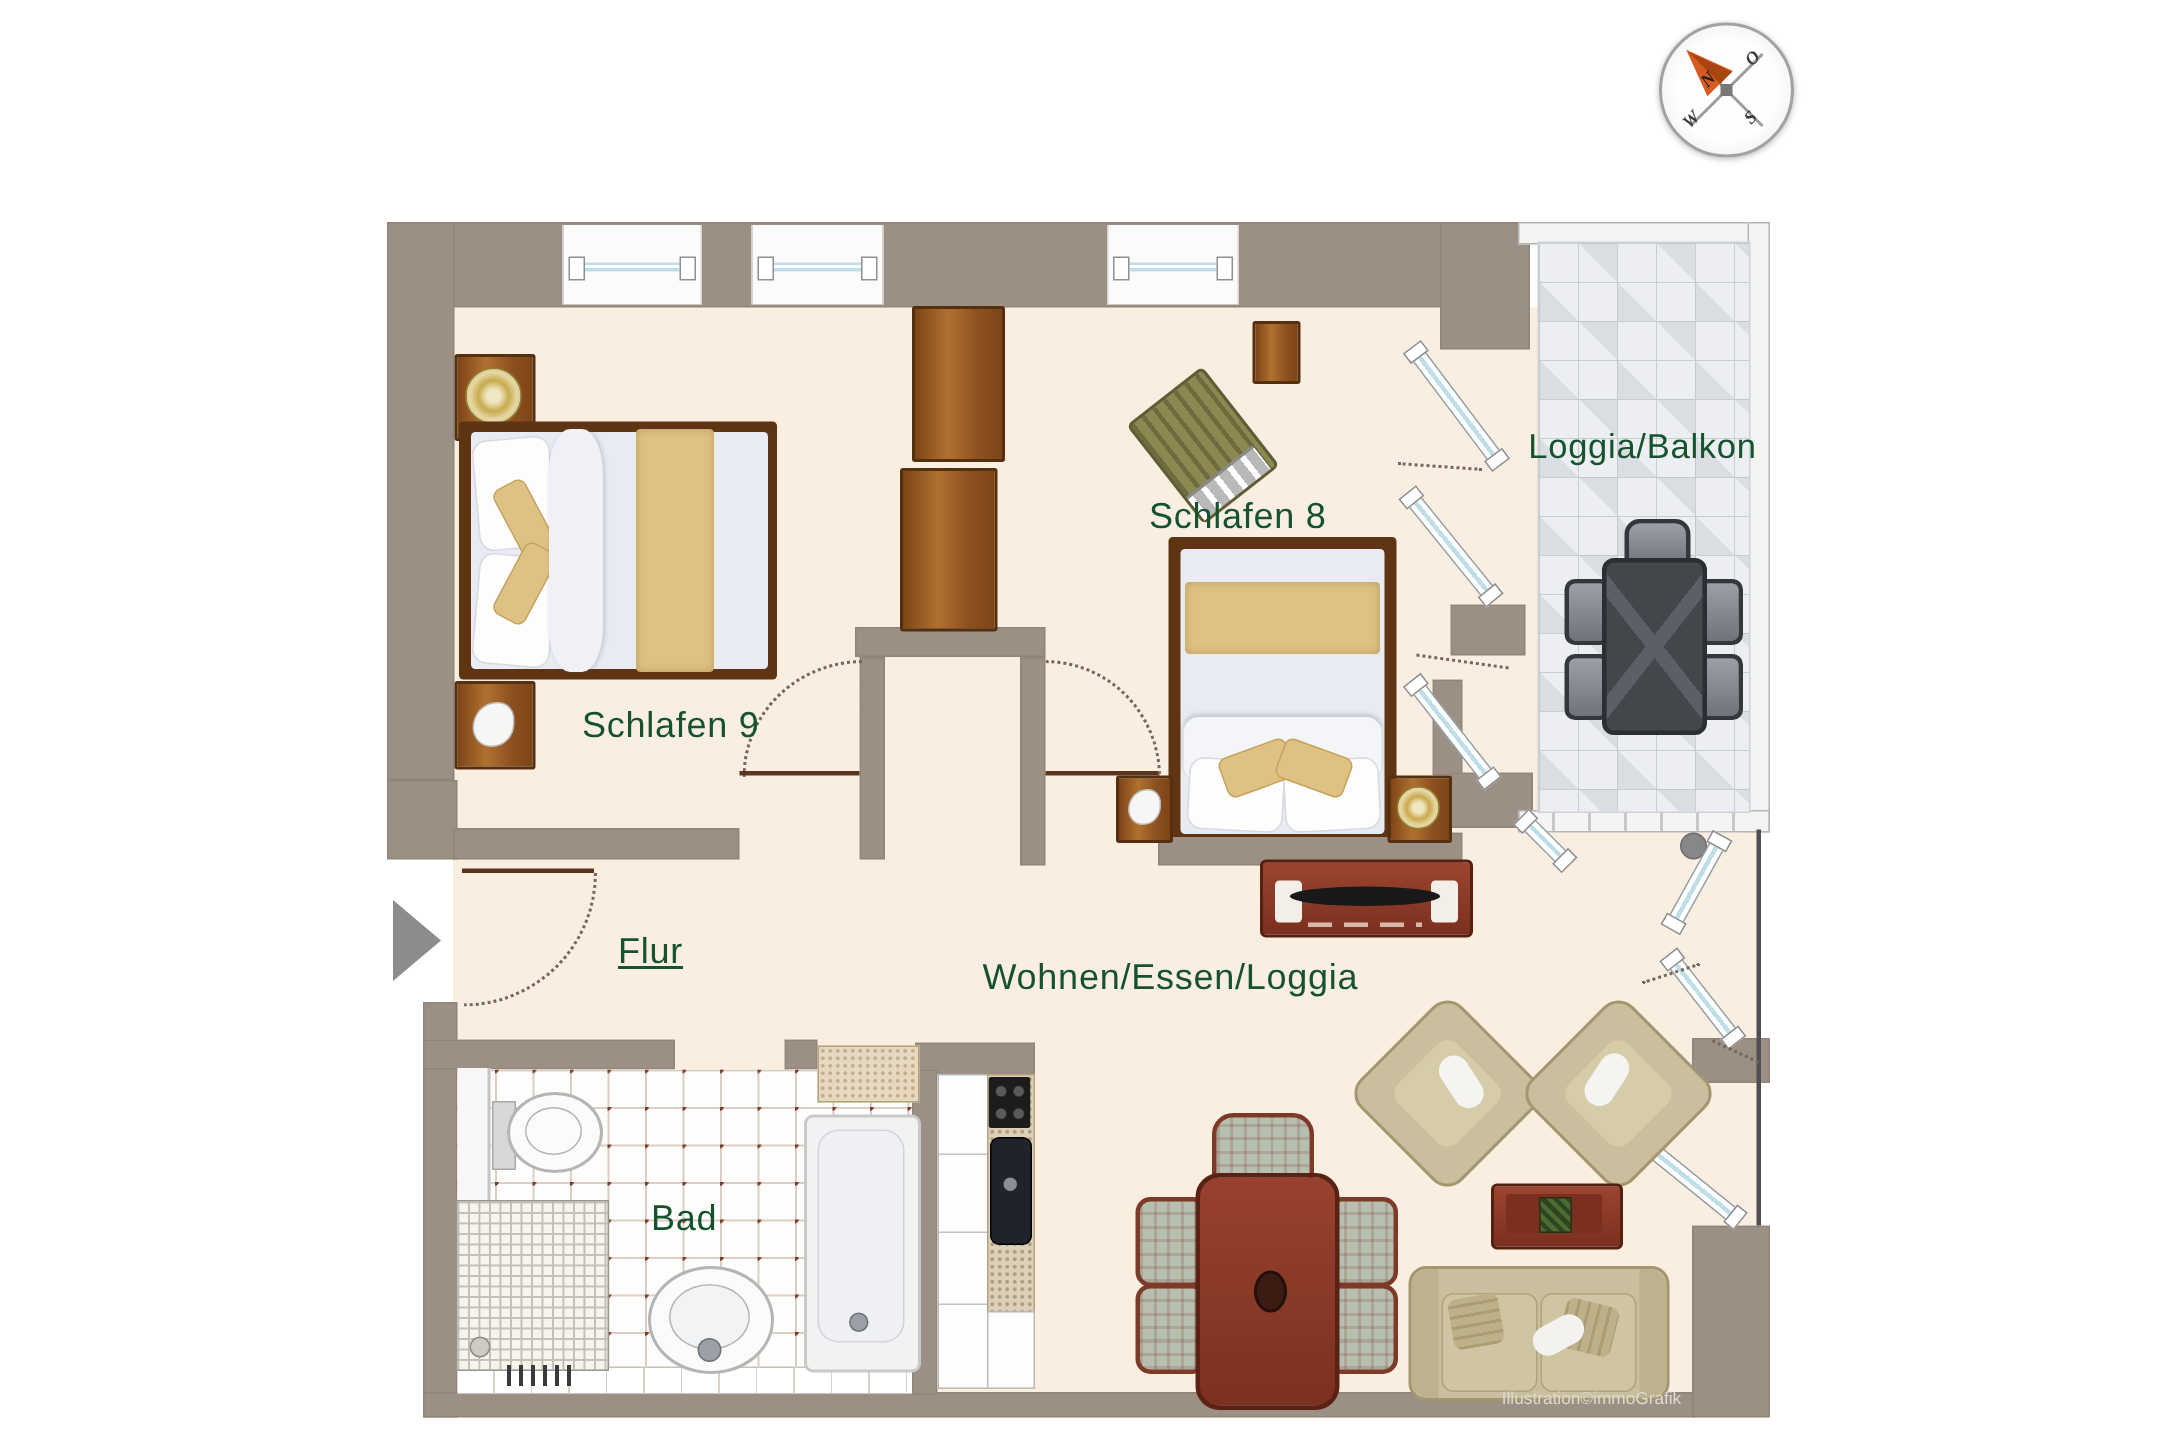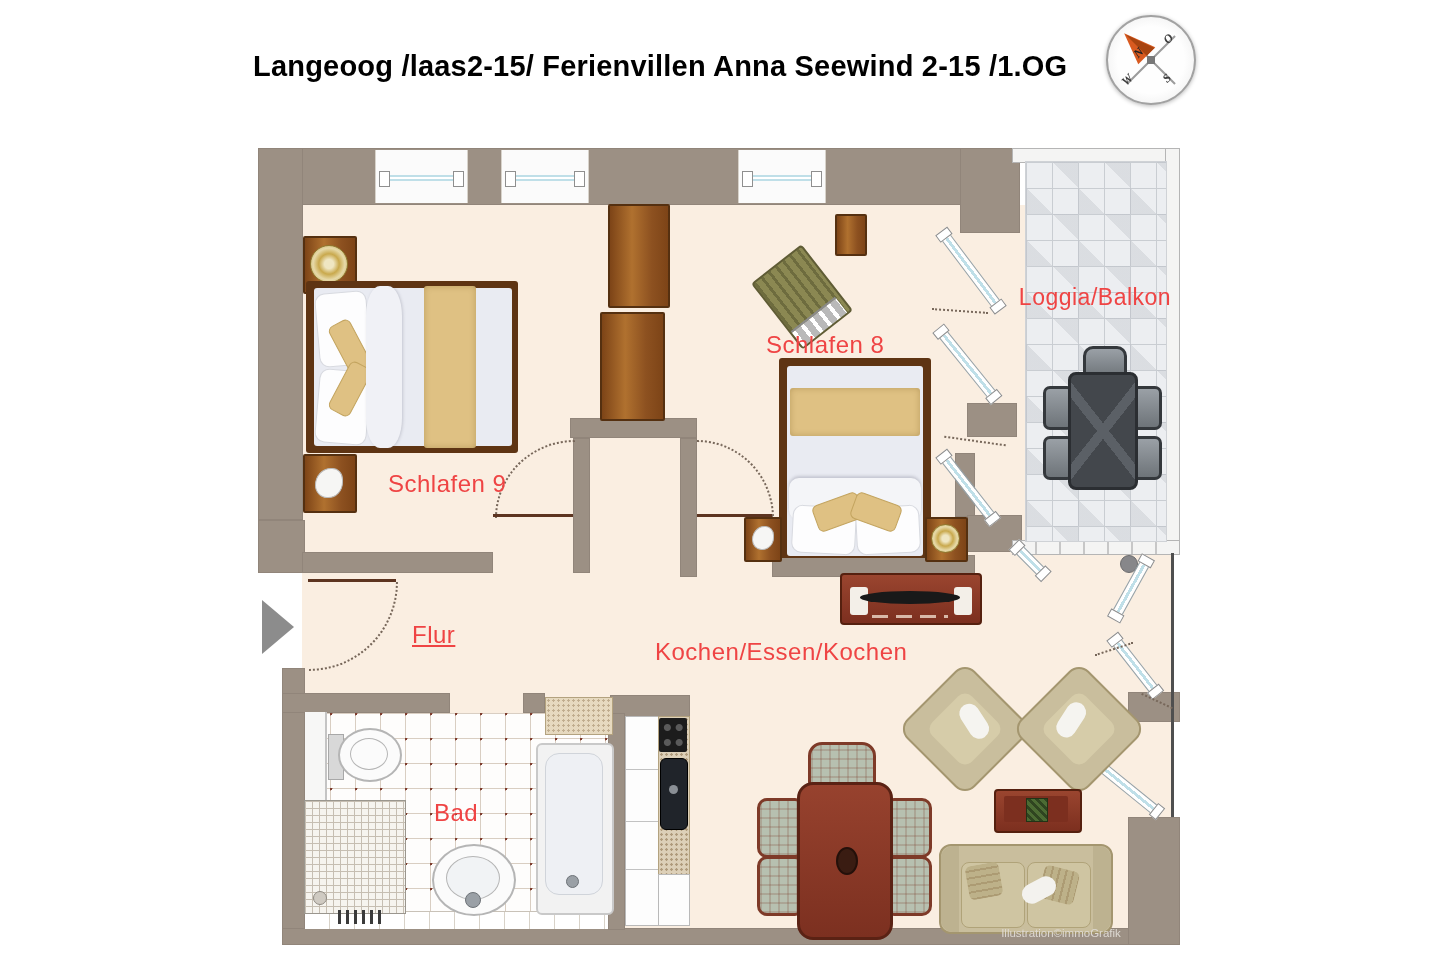--- a/index.html
+++ b/index.html
@@ -64,21 +64,21 @@
     background-image:
       radial-gradient(circle at 0 0, var(--bad-dot,#7d3b2d) 2.2px, transparent 2.8px),
       linear-gradient(#d9cec2 1px, transparent 1px),
       linear-gradient(90deg,#d9cec2 1px,transparent 1px);
     background-size:25px 25px;}
   .shower{position:absolute;background-color:#f6f4ef;
     background-image:linear-gradient(#c6beb2 1px,transparent 1px),linear-gradient(90deg,#c6beb2 1px,transparent 1px);
     background-size:7px 7px;border:1px solid #9a968e;}
   .porcelain{position:absolute;background:#fbfbfb;border:2px solid #b5b5b5;border-radius:50%;}
   
-  .roomlabel{position:absolute;color:#ef4444;font-size:24px;letter-spacing:.5px;white-space:nowrap;}
+  .roomlabel{position:absolute;color:#14532d;font-size:24px;letter-spacing:.5px;white-space:nowrap;}
   .title{position:absolute;left:253px;top:50px;width:860px;color:#000;font-size:29px;font-weight:bold;letter-spacing:.2px;white-space:nowrap;}
   .credit{position:absolute;left:986px;top:927px;width:150px;color:#ded9d2;font-size:11.5px;text-align:center;white-space:nowrap;}
   
   .compass{position:absolute;left:1106px;top:15px;width:86px;height:86px;border-radius:50%;
     background:radial-gradient(circle,#fefefe 55%,#e7e7e7 100%);border:2px solid #a2a2a2;
     box-shadow:0 1px 4px rgba(0,0,0,.28);}
   .rose{position:absolute;left:0;top:0;width:86px;height:86px;transform:rotate(-45deg);}
   .ray{position:absolute;background:#9c9c9c;}
   .cletter{position:absolute;font-family:"Liberation Serif",serif;font-style:italic;font-weight:bold;
     font-size:12px;color:#3d3d3d;}
@@ -88,21 +88,20 @@
     border-bottom:30px solid #a84410;}
   .entry-arrow{position:absolute;width:0;height:0;border-top:27px solid transparent;border-bottom:27px solid transparent;
     border-left:32px solid #8c8c8c;}
   .kdivider{position:absolute;background:#c2c2c2;height:1px;}
 </style>
 </head>
 <body>
 
 <div class="stage">
 
-  <div class="title">Langeoog /laas2-15/ Ferienvillen Anna Seewind 2-15 /1.OG</div>
 
   <div class="compass">
     <div class="rose">
       <div class="ray" style="left:42px;top:9px;width:2px;height:68px;"></div>
       <div class="ray" style="left:9px;top:42px;width:68px;height:2px;"></div>
       <div class="tri-orange" style="left:31px;top:5px;"></div>
       <div class="tri-dark" style="left:43px;top:7px;"></div>
       <div class="abs" style="left:39px;top:39px;width:8px;height:8px;background:#787878;transform:rotate(45deg);"></div>
       <span class="cletter" style="left:35px;top:22px;color:#222;">N</span>
       <span class="cletter" style="left:66px;top:33px;">O</span>
@@ -293,18 +292,18 @@
   <div class="abs" style="left:536px;top:743px;width:74px;height:168px;background:#f2f2f2;border:2px solid #c9c9c9;border-radius:6px;">
     <div class="abs" style="left:7px;top:8px;width:56px;height:140px;background:#eef0f4;border:1px solid #d0d4da;border-radius:14px;"></div>
     <div class="abs" style="left:28px;top:130px;width:11px;height:11px;border-radius:50%;background:#9aa0a6;border:1px solid #6d7277;"></div>
   </div>
   <div class="abs" style="left:545px;top:697px;width:66px;height:36px;background:#e6d9bf;border:1px solid #b3a27f;background-image:radial-gradient(rgba(120,90,50,.35) 1px,transparent 1.4px);background-size:5px 5px;"></div>
 
   <span class="roomlabel" style="left:388px;top:470px;">Schlafen 9</span>
   <span class="roomlabel" style="left:766px;top:331px;">Schlafen 8</span>
   <span class="roomlabel" style="left:1012px;top:284px;width:166px;text-align:center;font-size:23px;">Loggia/Balkon</span>
   <span class="roomlabel" style="left:412px;top:621px;text-decoration:underline;">Flur</span>
-  <span class="roomlabel" style="left:655px;top:638px;">Kochen/Essen/Kochen</span>
+  <span class="roomlabel" style="left:655px;top:638px;">Wohnen/Essen/Loggia</span>
   <span class="roomlabel" style="left:434px;top:799px;">Bad</span>
 
   <span class="credit">Illustration©immoGrafik</span>
 
 </div>
 
 </body></html>

